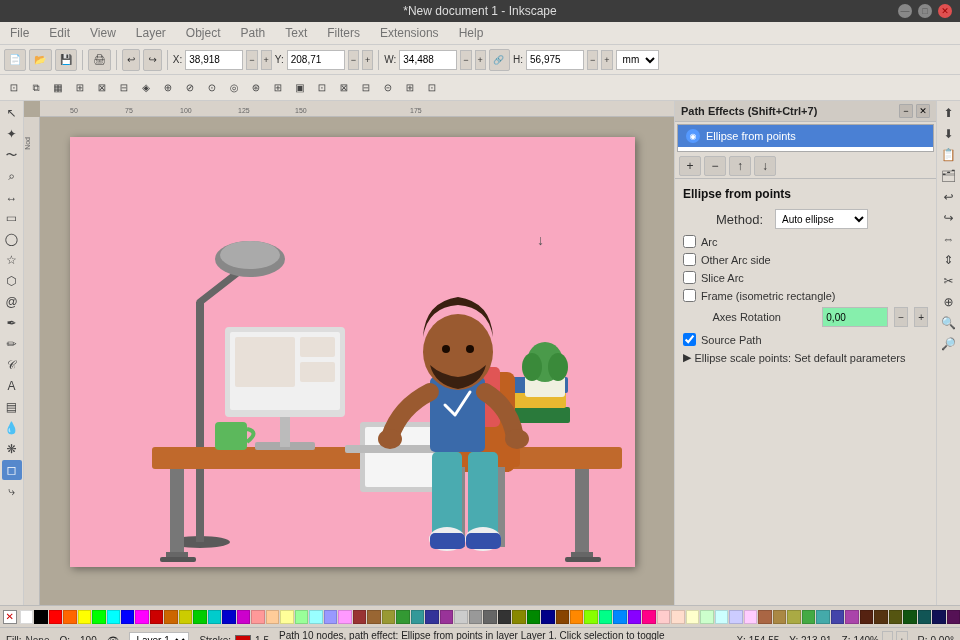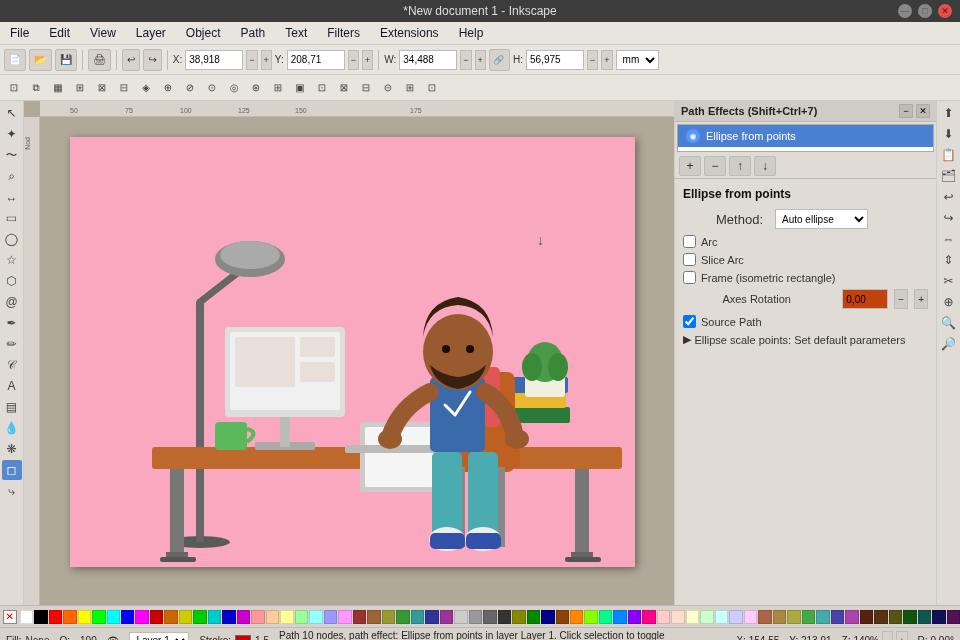--- a/index.html
+++ b/index.html
@@ -40,21 +40,21 @@
       border-bottom: 1px solid #ccc;
       padding: 3px 6px;
       display: flex;
       align-items: center;
       gap: 12px;
     }
     .menu-item {
       cursor: pointer;
       padding: 1px 4px;
       border-radius: 2px;
-      color: #0f172a;
+      color: #737373;
       font-size: 12px;
     }
 
     
     #toolbar {
       background: #e8e4de;
       border-bottom: 1px solid #ccc;
       padding: 2px 4px;
       display: flex;
       align-items: center;
@@ -306,24 +306,24 @@
     }
     .checkbox-row input[type=checkbox] {
       margin: 0;
     }
     .checkbox-label {
       font-size: 11px;
       color: #333;
     }
     .param-input {
       border: 1px solid #bbb;
-      background: #c2410c;
+      background: #86efac;
       font-size: 10px;
       padding: 1px 3px;
-      width: 46px;
+      width: 66px;
       height: 20px;
     }
     .spinner-btn {
       background: #d0cbc4;
       border: 1px solid #bbb;
       padding: 0 3px;
       cursor: pointer;
       font-size: 10px;
       height: 20px;
       color: #333;
@@ -714,20 +714,24 @@
         <select class="param-select">
           <option>Auto ellipse</option>
           <option>General ellipse</option>
           <option>Circle</option>
         </select>
       </div>
 
       <div class="checkbox-row">
         <input type="checkbox" id="chk-arc" style="">
         <label class="checkbox-label" for="chk-arc">Arc</label>
+      </div>
+      <div class="checkbox-row">
+        <input type="checkbox" id="chk-other-arc" style="">
+        <label class="checkbox-label" for="chk-other-arc">Other Arc side</label>
       </div>
       <div class="checkbox-row">
         <input type="checkbox" id="chk-slice-arc" style="">
         <label class="checkbox-label" for="chk-slice-arc">Slice Arc</label>
       </div>
       <div class="checkbox-row">
         <input type="checkbox" id="chk-frame" style="">
         <label class="checkbox-label" for="chk-frame">Frame (isometric rectangle)</label>
       </div>
 

